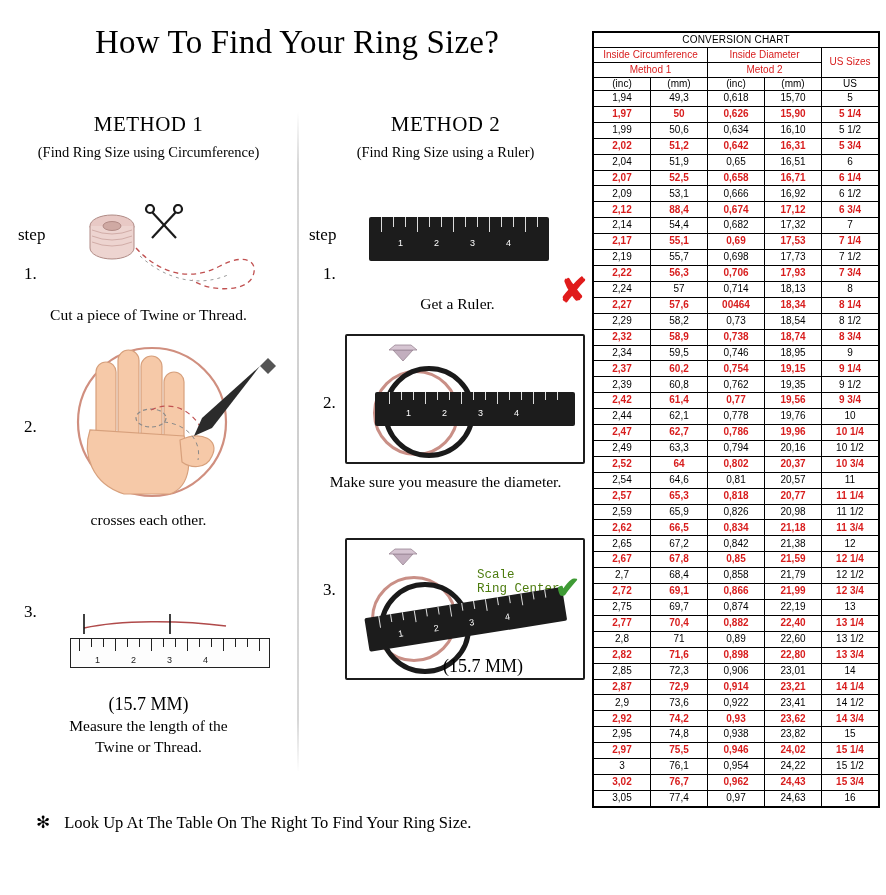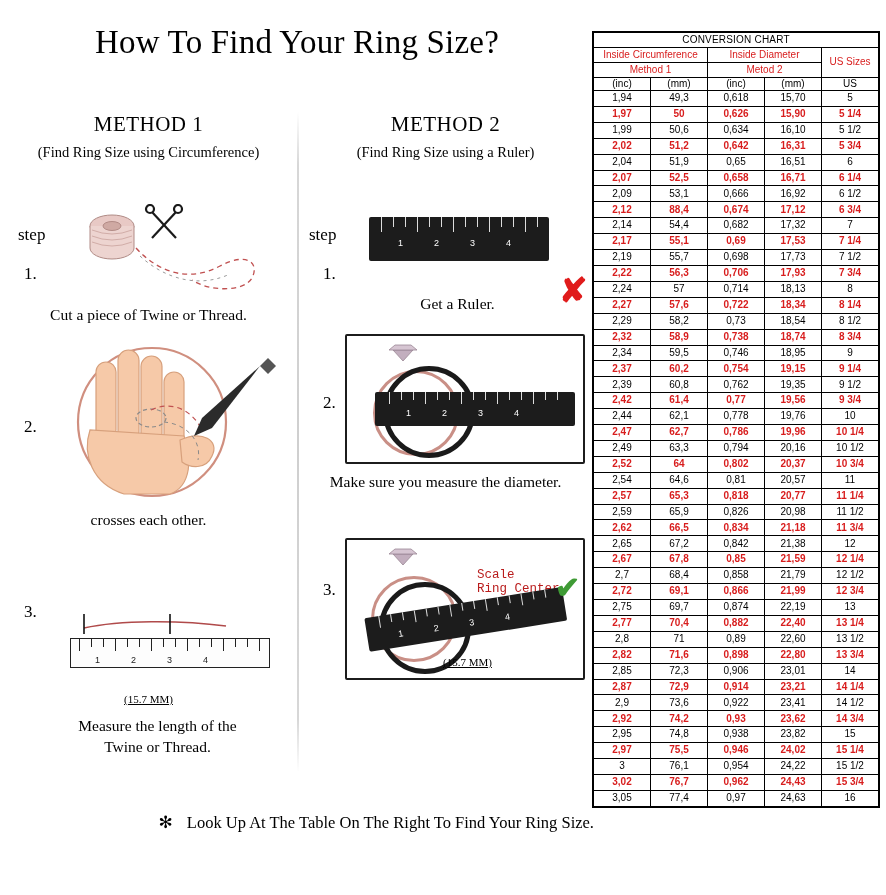--- a/index.html
+++ b/index.html
@@ -46,25 +46,25 @@
   .step-word {
     position: absolute; font-size: 17px; font-family: "Liberation Serif", serif;
   }
   .step-num {
     position: absolute; font-size: 17px; font-family: "Liberation Serif", serif;
   }
   .cap {
     position: absolute; text-align: center; font-size: 15.5px; line-height: 1.35;
     font-family: "Liberation Serif", serif;
   }
-  .mm-note { font-size: 11px; text-decoration: underline; }
+  .mm-note { font-size: 18px; }
 
   .footnote {
     position: absolute; left: 0; top: 812px; width: 594px;
-    text-align: right; font-size: 16.5px;
+    text-align: left; font-size: 16.5px;
     font-family: "Liberation Serif", serif;
     padding-left: 36px;
   }
   .footnote .star { font-size: 17px; margin-right: 14px; }
 
   
   .ill { position: absolute; }
 
   
   .ruler {
@@ -94,21 +94,21 @@
   .ring-circle {
     position: absolute; border-radius: 50%;
     border: 5px solid #1a1a1a;
   }
   .ring-circle.rose { border-color: #c98f86; border-width: 3px; }
 
   .diamond {
     position: absolute; width: 26px; height: 16px;
   }
   .scale-text {
-    position: absolute; font-family: "Liberation Mono", monospace; font-size: 12.5px; color: #b91c1c;
+    position: absolute; font-family: "Liberation Mono", monospace; font-size: 12.5px; color: #4d7c0f;
   }
   .cross, .check { position: absolute; font-weight: bold; }
 
   
   .hand-wrap { position: absolute; }
 
   
   .spool { position: absolute; }
 
   
@@ -241,21 +241,21 @@
             <div class="tick" style="left:188px; height:12px;"></div>
             <div class="lbl" style="left:24px; top:16px;">1</div>
             <div class="lbl" style="left:60px; top:16px;">2</div>
             <div class="lbl" style="left:96px; top:16px;">3</div>
             <div class="lbl" style="left:132px; top:16px;">4</div>
           </div>
         </div>
 
         <div class="cap mm-note" style="left:0; top:580px; width:297px;">(15.7 MM)</div>
 
-        <div class="cap" style="left:9px; top:604px; width:297px;">
+        <div class="cap" style="left:0; top:604px; width:297px;">
           <div>Measure the length of the</div>
           <div>Twine or Thread.</div>
         </div>
       </div>
 
       <div class="col right">
         <div class="m-head">METHOD 2</div>
         <div class="m-sub">(Find Ring Size using a Ruler)</div>
 
         <div class="step-word" style="left:12px; top:113px;">step</div>
@@ -498,21 +498,21 @@
           <tr class="row-h">
             <td>2,24</td>
             <td>57</td>
             <td>0,714</td>
             <td>18,13</td>
             <td class="col-us">8</td>
           </tr>
           <tr class="row-h red">
             <td>2,27</td>
             <td>57,6</td>
-            <td>0,722</td>
+            <td>00464</td>
             <td>18,34</td>
             <td class="col-us">8 1/4</td>
           </tr>
           <tr class="row-h">
             <td>2,29</td>
             <td>58,2</td>
             <td>0,73</td>
             <td>18,54</td>
             <td class="col-us">8 1/2</td>
           </tr>

